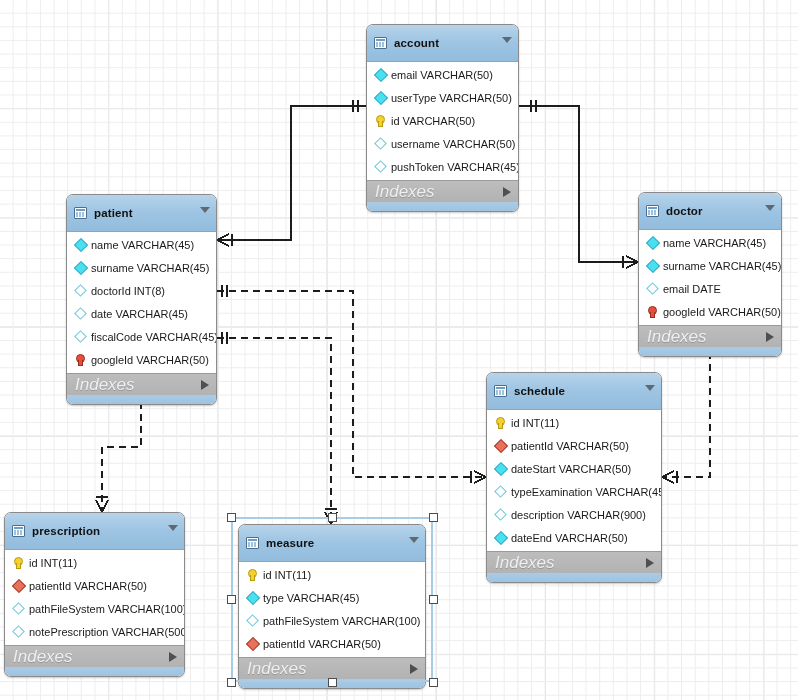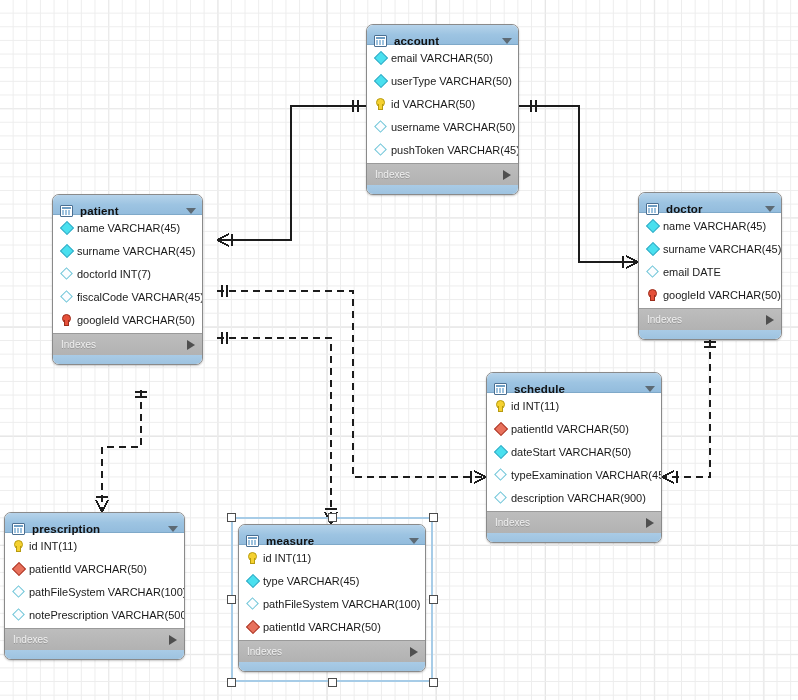--- a/index.html
+++ b/index.html
@@ -29,26 +29,26 @@
   .table-box {
     position: absolute;
     box-sizing: border-box;
     border: 1px solid #8a8a8a;
     border-radius: 7px;
     background: #ffffff;
     box-shadow: 0 1px 2px rgba(0,0,0,0.22);
     overflow: hidden;
   }
   .tbl-header {
-    height: 20px;
+    height: 37px;
     box-sizing: border-box;
     background: linear-gradient(to bottom, #b6d3ea 0%, #9dc4e2 50%, #93bcdd 100%);
     border-bottom: 1px solid #7fa9c9;
     display: flex;
-    align-items: center;
+    align-items: flex-start;
     padding: 12px 6px 0 7px;
   }
   .tbl-icon {
     width: 13px; height: 12px;
     box-sizing: border-box;
     border: 1px solid #4a6f92;
     background: #ffffff;
     margin-right: 7px;
     position: relative;
     flex: none;
@@ -154,24 +154,25 @@
   .tbl-footer {
     height: 22px;
     box-sizing: border-box;
     background: linear-gradient(to bottom, #bdbdbd 0%, #b2b2b2 100%);
     border-top: 1px solid #9a9a9a;
     display: flex;
     align-items: center;
     padding: 0 7px 0 8px;
   }
   .footer-label {
-    font-size: 10px;
+    font-size: 17px;
     color: #efefef;
     flex: 1;
     text-shadow: 0 1px 0 rgba(0,0,0,0.18);
+    font-style: italic;
   }
   .footer-caret {
     width: 0; height: 0;
     border-top: 5px solid transparent;
     border-bottom: 5px solid transparent;
     border-left: 8px solid #4f4f4f;
     flex: none;
   }
   .tbl-base {
     height: 9px;
@@ -296,38 +297,42 @@
           <span class="col-ico ico-diamond-hollow"></span>
           <span class="col-txt">pushToken VARCHAR(45)</span>
         </div>
       </div>
       <div class="tbl-footer">
         <span class="footer-label">Indexes</span>
         <span class="footer-caret"></span>
       </div>
       <div class="tbl-base"></div>
     </div>
-    <div class="table-box" style="left: 52px; top: 194px; width: 151px;">
+    <div class="table-box" style="left: 66px; top: 194px; width: 151px;">
       <div class="tbl-header">
         <span class="tbl-icon"></span>
         <span class="tbl-name">patient</span>
         <span class="tbl-caret"></span>
       </div>
       <div class="tbl-cols">
         <div class="col-row">
           <span class="col-ico ico-diamond-filled"></span>
           <span class="col-txt">name VARCHAR(45)</span>
         </div>
         <div class="col-row">
           <span class="col-ico ico-diamond-filled"></span>
           <span class="col-txt">surname VARCHAR(45)</span>
         </div>
         <div class="col-row">
           <span class="col-ico ico-diamond-hollow"></span>
-          <span class="col-txt">doctorId INT(7)</span>
+          <span class="col-txt">doctorId INT(8)</span>
+        </div>
+        <div class="col-row">
+          <span class="col-ico ico-diamond-hollow"></span>
+          <span class="col-txt">date VARCHAR(45)</span>
         </div>
         <div class="col-row">
           <span class="col-ico ico-diamond-hollow"></span>
           <span class="col-txt">fiscalCode VARCHAR(45)</span>
         </div>
         <div class="col-row">
           <span class="col-ico ico-key-uq"></span>
           <span class="col-txt">googleId VARCHAR(50)</span>
         </div>
       </div>
@@ -386,20 +391,24 @@
           <span class="col-ico ico-diamond-filled"></span>
           <span class="col-txt">dateStart VARCHAR(50)</span>
         </div>
         <div class="col-row">
           <span class="col-ico ico-diamond-hollow"></span>
           <span class="col-txt">typeExamination VARCHAR(45)</span>
         </div>
         <div class="col-row">
           <span class="col-ico ico-diamond-hollow"></span>
           <span class="col-txt">description VARCHAR(900)</span>
+        </div>
+        <div class="col-row">
+          <span class="col-ico ico-diamond-filled"></span>
+          <span class="col-txt">dateEnd VARCHAR(50)</span>
         </div>
       </div>
       <div class="tbl-footer">
         <span class="footer-label">Indexes</span>
         <span class="footer-caret"></span>
       </div>
       <div class="tbl-base"></div>
     </div>
     <div class="table-box" style="left: 4px; top: 512px; width: 181px;">
       <div class="tbl-header">

